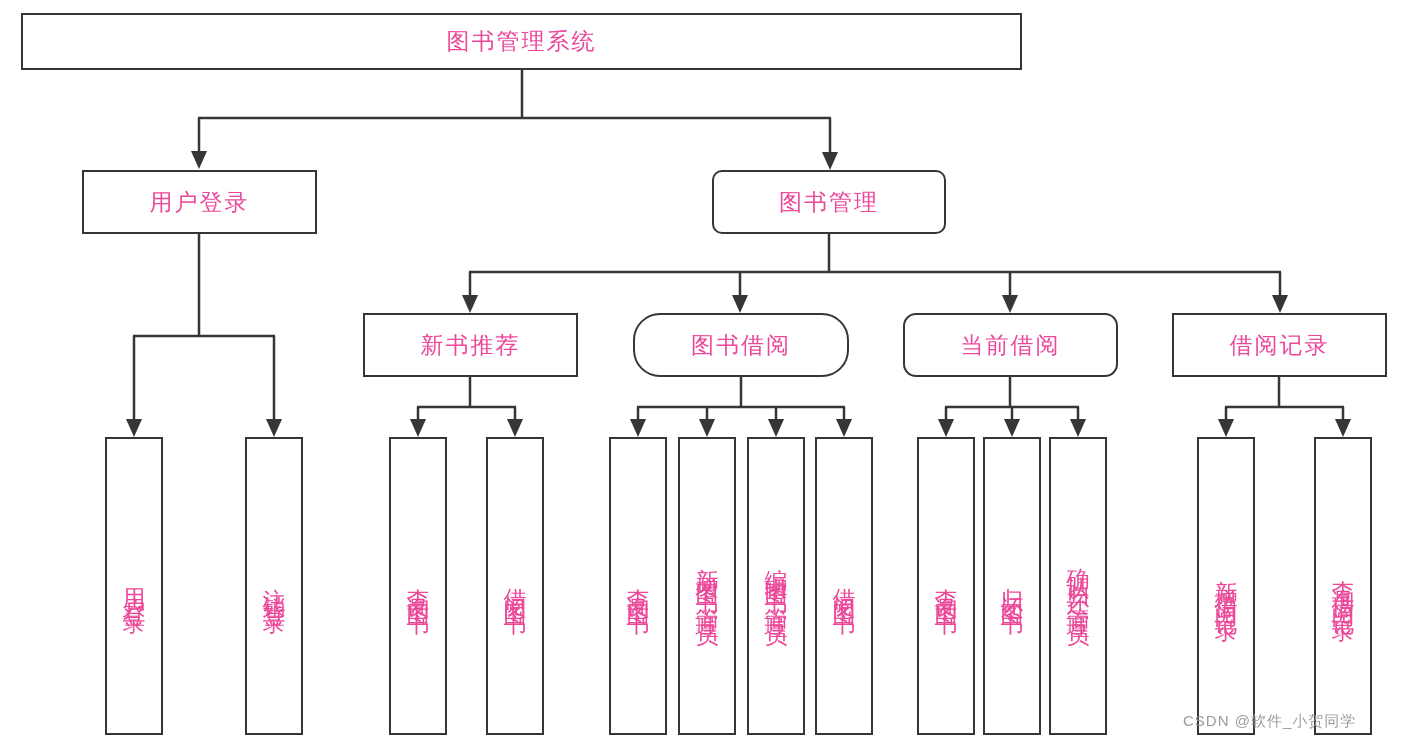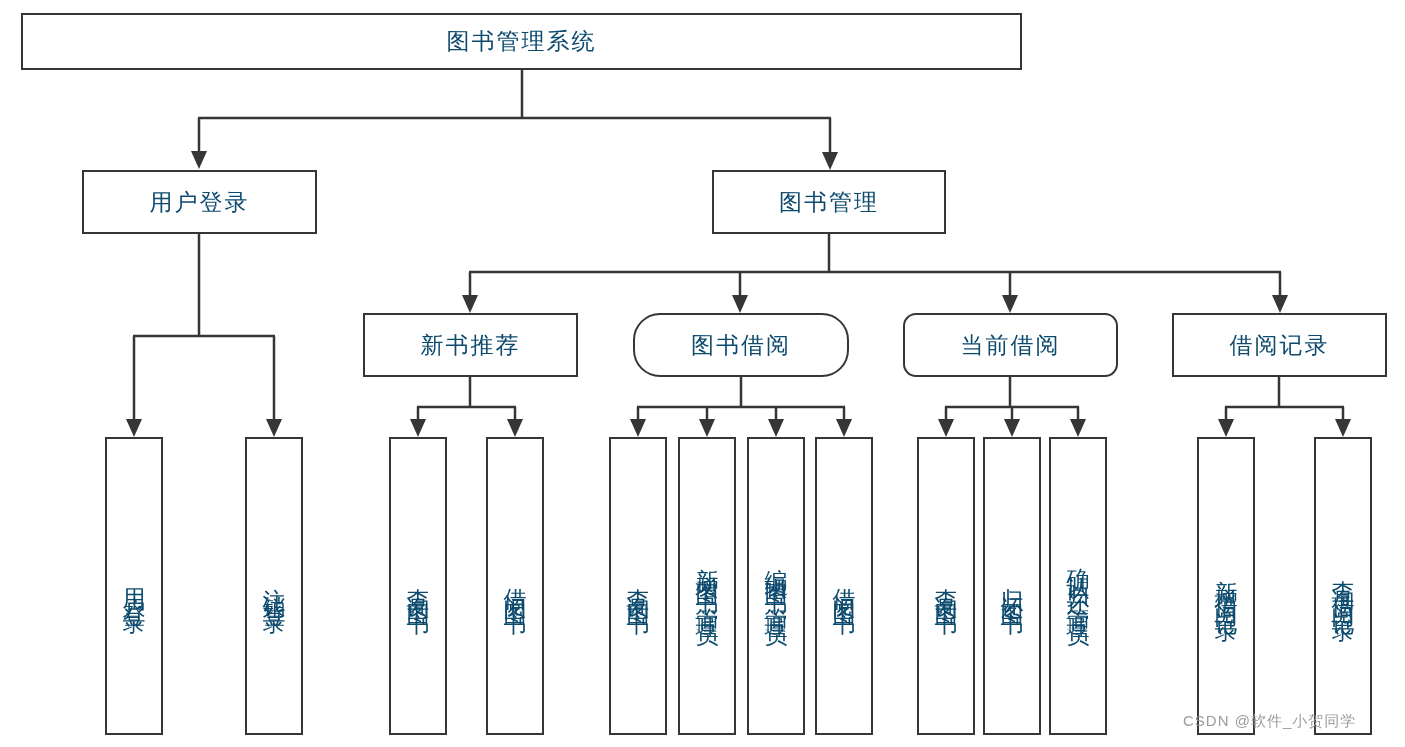--- a/index.html
+++ b/index.html
@@ -18,21 +18,21 @@
     z-index: 0;
   }
   .box {
     position: absolute;
     box-sizing: border-box;
     background: #ffffff;
     border: 2.5px solid #363636;
     display: flex;
     align-items: center;
     justify-content: center;
-    color: #0c4a6e;
+    color: #ec4899;
     z-index: 1;
   }
   .hbox {
     font-size: 23px;
     letter-spacing: 2px;
     white-space: nowrap;
   }
   .rootbox {
     border-width: 2px;
   }
@@ -99,21 +99,21 @@
       <use href="#ah" x="1012" y="437"></use>
       <use href="#ah" x="1078" y="437"></use>
       <use href="#ah" x="1226" y="437"></use>
       <use href="#ah" x="1343" y="437"></use>
     </g>
   </svg>
 
   <div class="box hbox rootbox" style="left:21px; top:13px; width:1001px; height:57px;">图书管理系统</div>
 
   <div class="box hbox" style="left:82px; top:170px; width:235px; height:64px;">用户登录</div>
-  <div class="box hbox" style="left:712px; top:170px; width:234px; height:64px;">图书管理</div>
+  <div class="box hbox" style="left:712px; top:170px; width:234px; height:64px;border-radius:10px;">图书管理</div>
 
   <div class="box hbox" style="left:363px; top:313px; width:215px; height:64px;">新书推荐</div>
   <div class="box hbox" style="left:633px; top:313px; width:216px; height:64px;border-radius:27px;">图书借阅</div>
   <div class="box hbox" style="left:903px; top:313px; width:215px; height:64px;border-radius:13px;">当前借阅</div>
   <div class="box hbox" style="left:1172px; top:313px; width:215px; height:64px;">借阅记录</div>
 
   <div class="box vbox" style="left:105px; top:437px; width:58px; height:298px;">
     <span>用户登录</span>
   </div>
   <div class="box vbox" style="left:245px; top:437px; width:58px; height:298px;">

